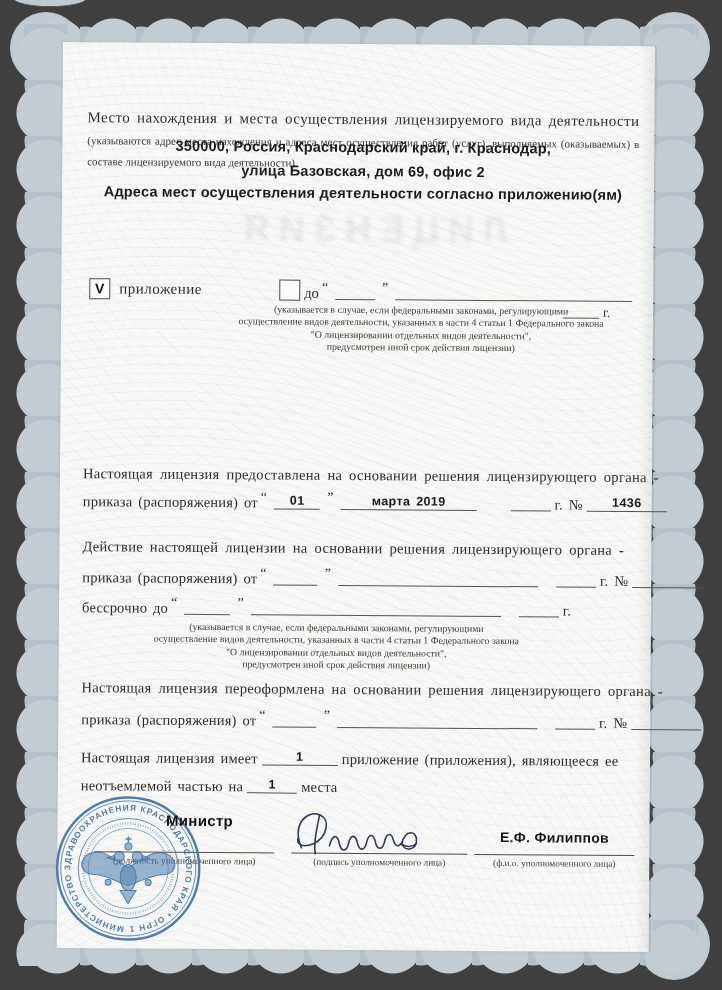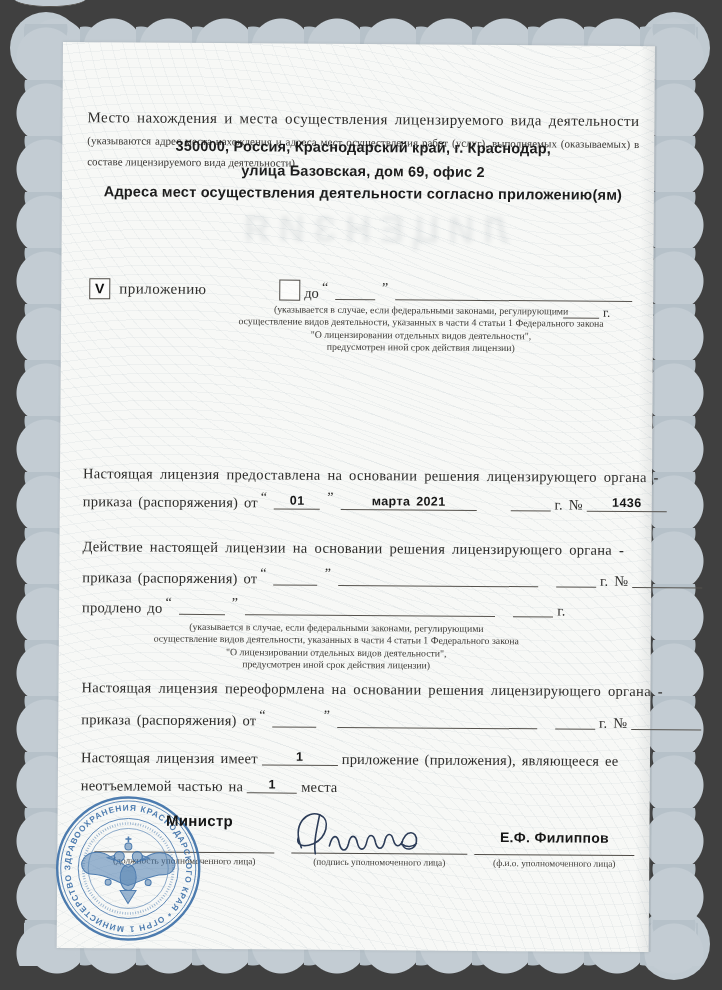--- a/index.html
+++ b/index.html
@@ -97,21 +97,21 @@
     <p class="intro"><span class="lead">Место нахождения и места осуществления лицензируемого вида деятельности </span><span class="note">(указываются адрес места нахождения и адреса мест осуществления работ (услуг), выполняемых (оказываемых) в составе лицензируемого вида деятельности)</span></p>
 
     <div class="baddr" style="top:95px">350000, Россия, Краснодарский край, г. Краснодар,</div>
     <div class="baddr" style="top:119px">улица Базовская, дом 69, офис 2</div>
     <div class="baddr" style="top:141px">Адреса мест осуществления деятельности согласно приложению(ям)</div>
 
     <div class="ghost">ЛИЦЕНЗИЯ</div>
 
     <div class="cbrow">
       <div class="cbox" style="left:28px"><span>V</span></div>
-      <div class="cblabel" style="left:58px">приложению</div>
+      <div class="cblabel" style="left:58px">приложение</div>
       <div class="cbox" style="left:218px"></div>
       <div class="until">
         <span>до</span>
         <span class="q">“</span>
         <span class="bl w40"></span>
         <span class="q">”</span>
         <span class="bl w237"></span>
       </div>
       <div class="untilg">
         <span class="bl w36"></span>
@@ -127,42 +127,42 @@
 
     <div class="sent" style="top:423px">Настоящая лицензия предоставлена на основании решения лицензирующего органа -</div>
     <div class="row" style="top:446px">
       <span>приказа (распоряжения) от</span>
       <span class="q">“</span>
       <span class="bl w46">
           <span class="fill">01</span>
         </span>
       <span class="q">”</span>
       <span class="bl w136">
-          <span class="fill">марта 2021</span>
+          <span class="fill">марта 2019</span>
         </span>
       <span class="bl w40 ml30"></span>
       <span>г. №</span>
       <span class="bl w80">
           <span class="fill">1436</span>
         </span>
     </div>
 
     <div class="sent" style="top:496px">Действие настоящей лицензии на основании решения лицензирующего органа -</div>
     <div class="row" style="top:522px">
       <span>приказа (распоряжения) от</span>
       <span class="q">“</span>
       <span class="bl w44"></span>
       <span class="q">”</span>
       <span class="bl w200"></span>
       <span class="bl w40 ml14"></span>
       <span>г. №</span>
       <span class="bl w70"></span>
     </div>
     <div class="row" style="top:552px">
-      <span>продлено до</span>
+      <span>бессрочно до</span>
       <span class="q">“</span>
       <span class="bl w46"></span>
       <span class="q">”</span>
       <span class="bl w250"></span>
       <span class="bl w40 ml14"></span>
       <span>г.</span>
     </div>
     <div class="fnote" style="top:578px;left:65px;width:425px">
       <div>(указывается в случае, если федеральными законами, регулирующими</div>
       <div>осуществление видов деятельности, указанных в части 4 статьи 1 Федерального закона</div>

